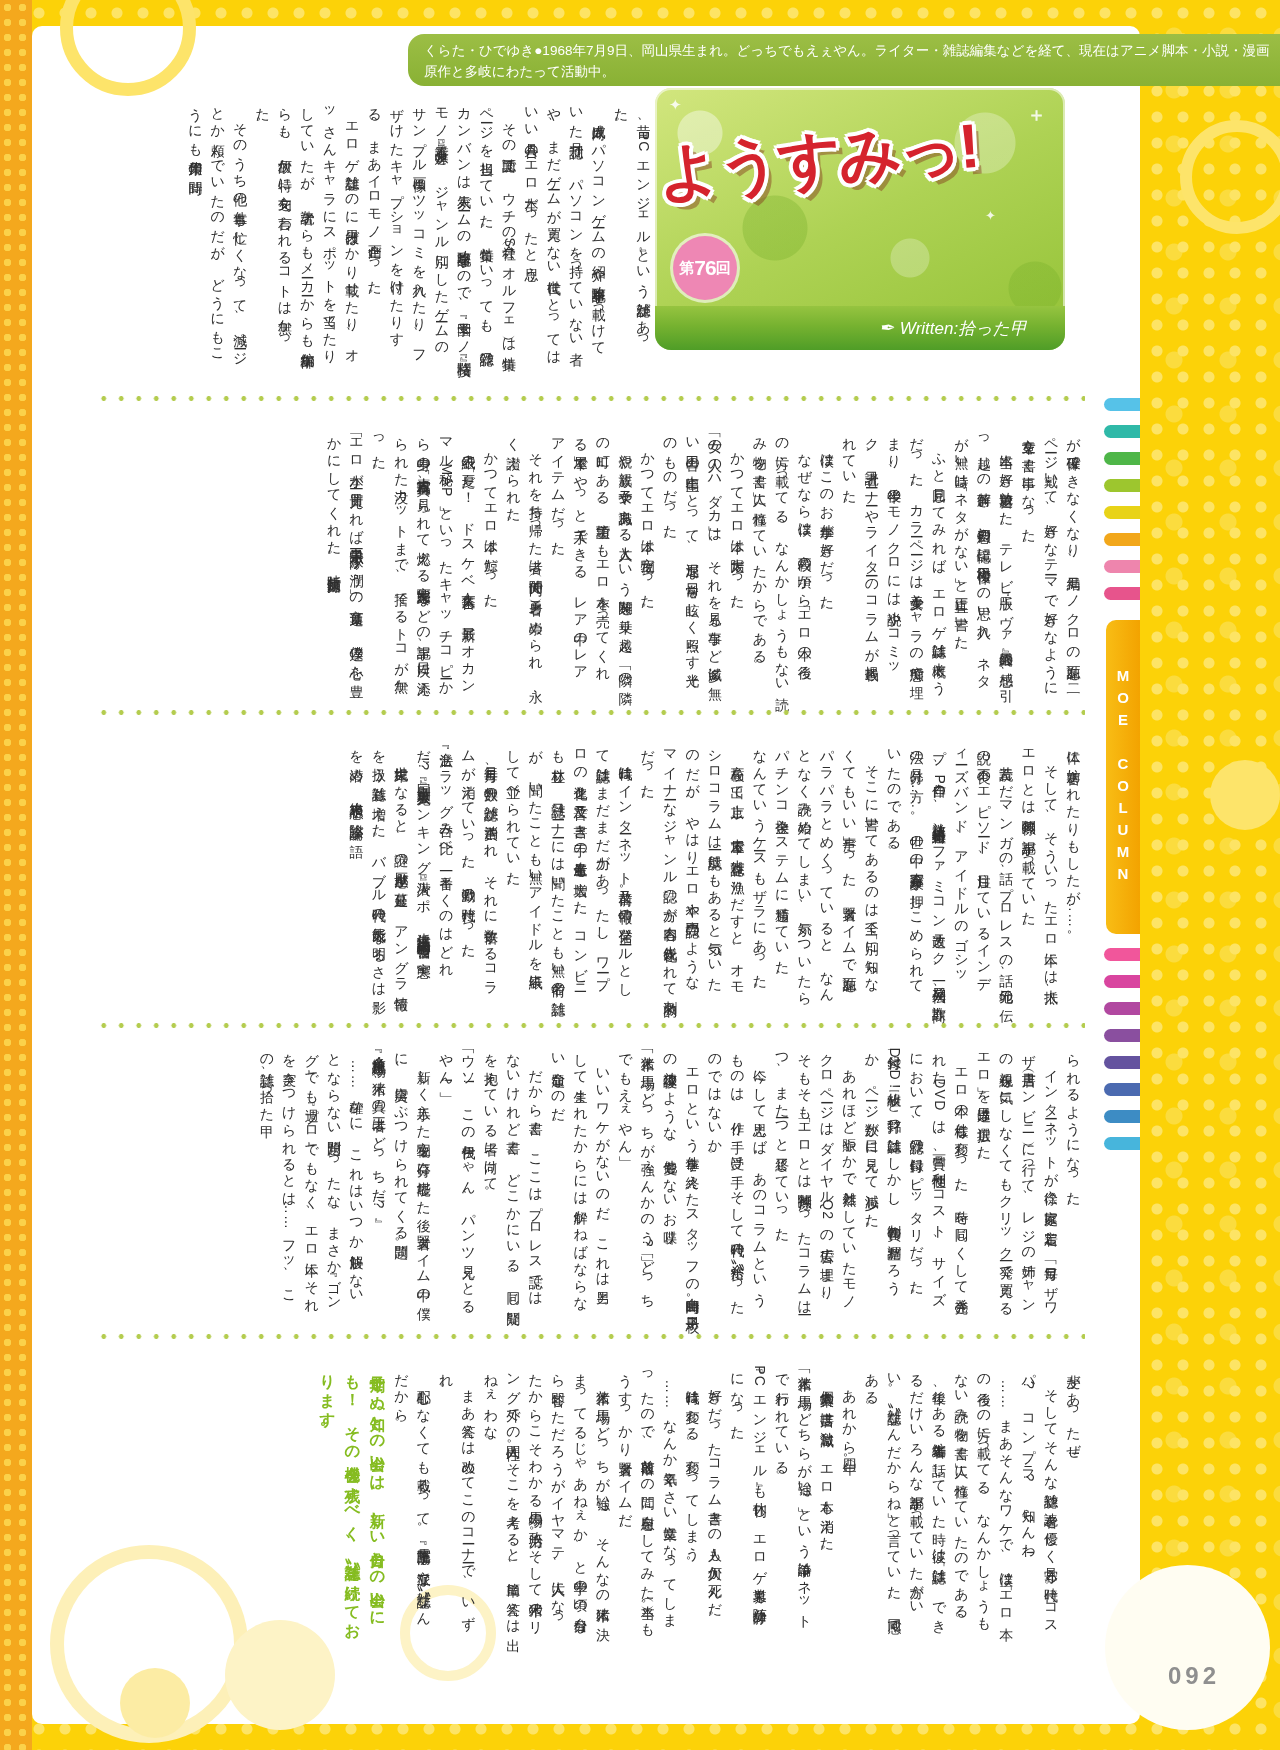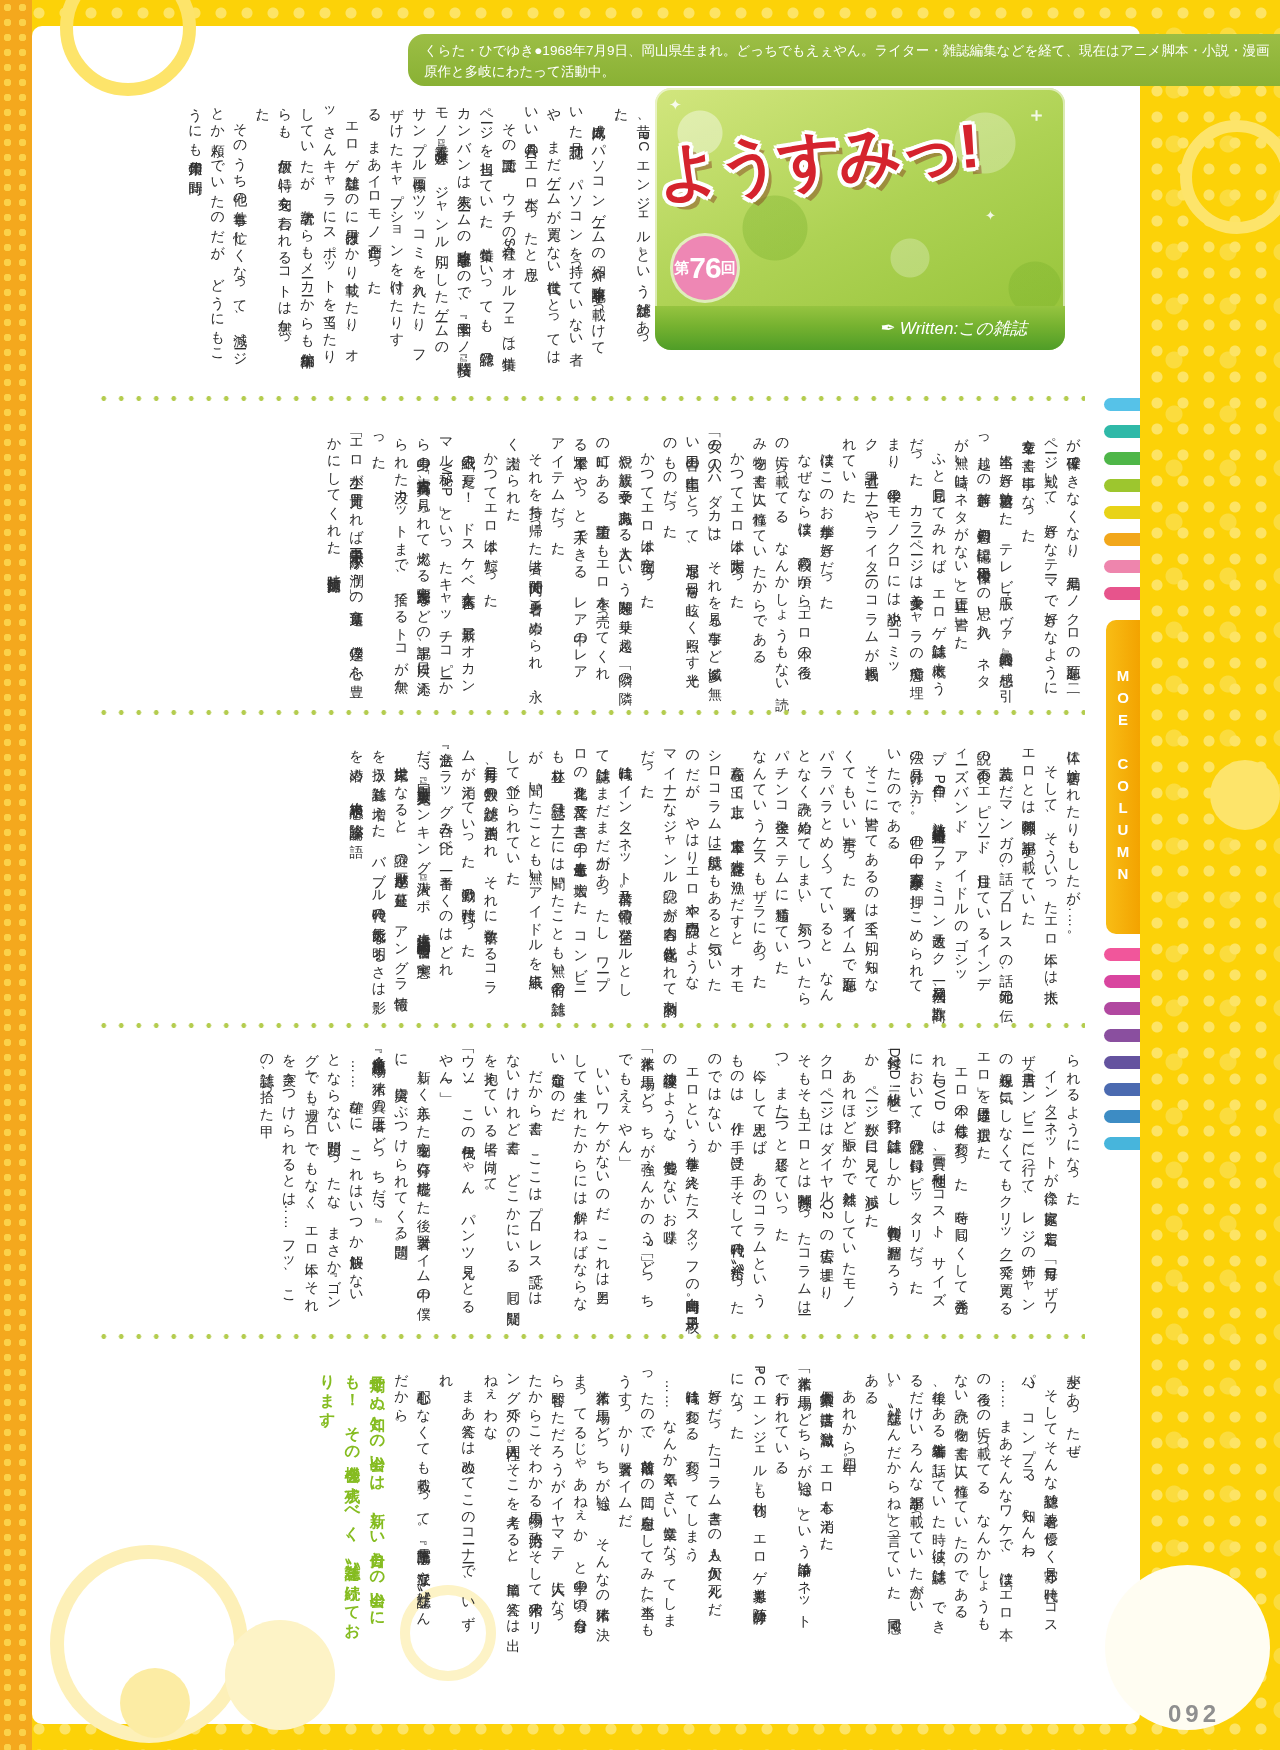--- a/index.html
+++ b/index.html
@@ -70,21 +70,21 @@
   .sp2{left:372px;top:14px;font-size:19px;}
   .sp3{left:330px;top:120px;font-size:13px;}
   .sp4{left:40px;top:150px;font-size:17px;}
   .badge-row{position:absolute;left:18px;top:148px;right:16px;height:64px;display:flex;align-items:center;}
   .episode-badge{
     width:64px;height:64px;border-radius:50%;background:#ee87b4;flex:0 0 auto;
     color:#fff;font-weight:bold;display:flex;align-items:center;justify-content:center;
     box-shadow:0 0 0 3px rgba(255,255,255,.6);z-index:2;
   }
   .episode-badge .small{font-size:15px;}
-  .episode-badge .big{font-size:30px;letter-spacing:-1px;}
+  .episode-badge .big{font-size:21px;letter-spacing:-1px;}
   .category-pill{
     margin-left:-12px;height:38px;flex:1 1 auto;background:#ffffff;border-radius:19px;
     display:flex;align-items:center;padding-left:24px;
     color:#f0599d;font-size:23px;font-weight:bold;letter-spacing:3px;
   }
   .credit-strip{
     position:absolute;left:0;right:0;bottom:0;height:44px;
     border-radius:0 0 16px 16px;
     background:linear-gradient(180deg,#96c440 0%,#76b230 45%,#4f9d27 100%);
     display:flex;align-items:center;justify-content:flex-end;
@@ -125,21 +125,21 @@
     display:flex;align-items:center;justify-content:center;
   }
   .moe-tab span{
     writing-mode:vertical-rl;text-orientation:upright;
     color:#ffffff;font-weight:bold;font-size:15px;letter-spacing:5px;
     font-family:"Liberation Sans","DejaVu Sans",sans-serif;
   }
 
   .page-number{
     position:absolute;left:1168px;top:1662px;z-index:5;
-    color:#8f8f8f;font-size:24px;font-weight:bold;letter-spacing:4px;margin-top:38px;
+    color:#8f8f8f;font-size:24px;font-weight:bold;letter-spacing:4px;
   }
 </style>
 </head>
 <body>
 
 <div class="left-strip"></div>
 <div class="sheet"></div>
 
 <div class="bubble b1"></div>
 <div class="bubble b2"></div>
@@ -162,21 +162,21 @@
   <h1 class="logo-title">ようすみっ!</h1>
   <div class="badge-row">
     <div class="episode-badge">
       <span class="small">第</span>
       <span class="big">76</span>
       <span class="small">回</span>
     </div>
   </div>
   <div class="credit-strip">
     <span class="pen">✒</span>
-    <span>Written:この雑誌</span>
+    <span>Written:拾った甲</span>
   </div>
 </div>
 
 <div class="band band-1">
     <p>　昔、『PCエンジェル』という雑誌があった。</p>
     <p>　成人向けパソコンゲームの紹介や攻略記事を載っけていた月刊誌で、パソコンを持っていない者や、まだゲームが買えない世代にとってはいい具合のエロ本だったと思う。</p>
     <p>　その誌面で、ウチの会社（St.オルフェ）は特集ページを担当していた。特集といっても、雑誌のカンバンは人気ゲームの攻略記事なので、『学園モノ』『格闘技モノ』『看護士』『妹』と、ジャンル別にしたゲームのサンプル画像にツッコミを入れたり、フザけたキャプションを付けたりする、まあイロモノ企画だった。</p>
     <p>　エロゲ雑誌なのに男役ばかり載せたり、オッさんキャラにスポットを当てたりしていたが、読者からもメーカーからも編集部からも、何故か特に文句を言われるコトは無かった。</p>
     <p>　そのうち他の仕事も忙しくなって、減ページとか頼んでいたのだが、どうにもこうにも作業用の時間</p>
   </div>

